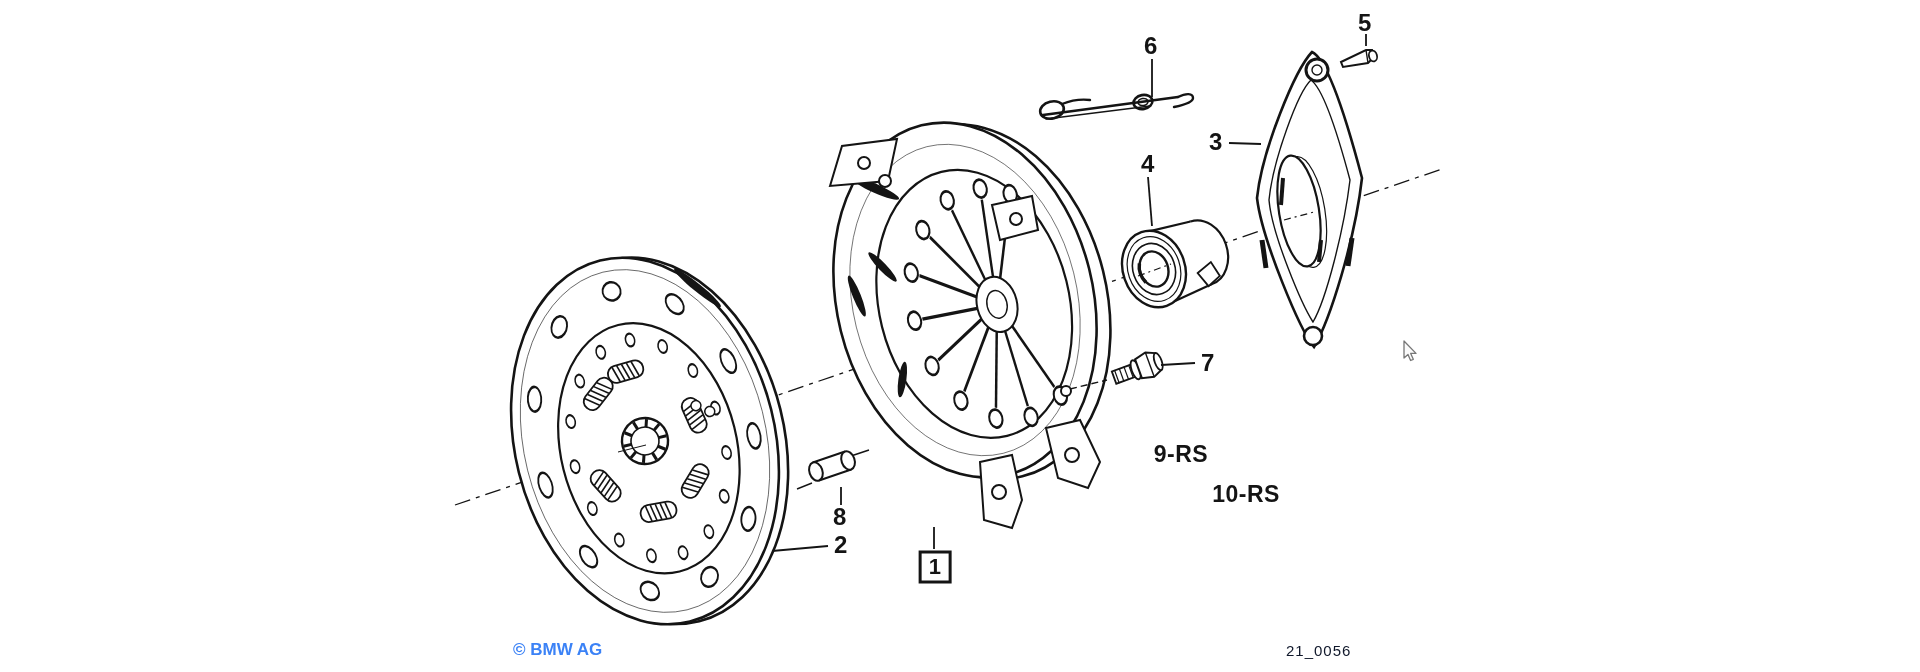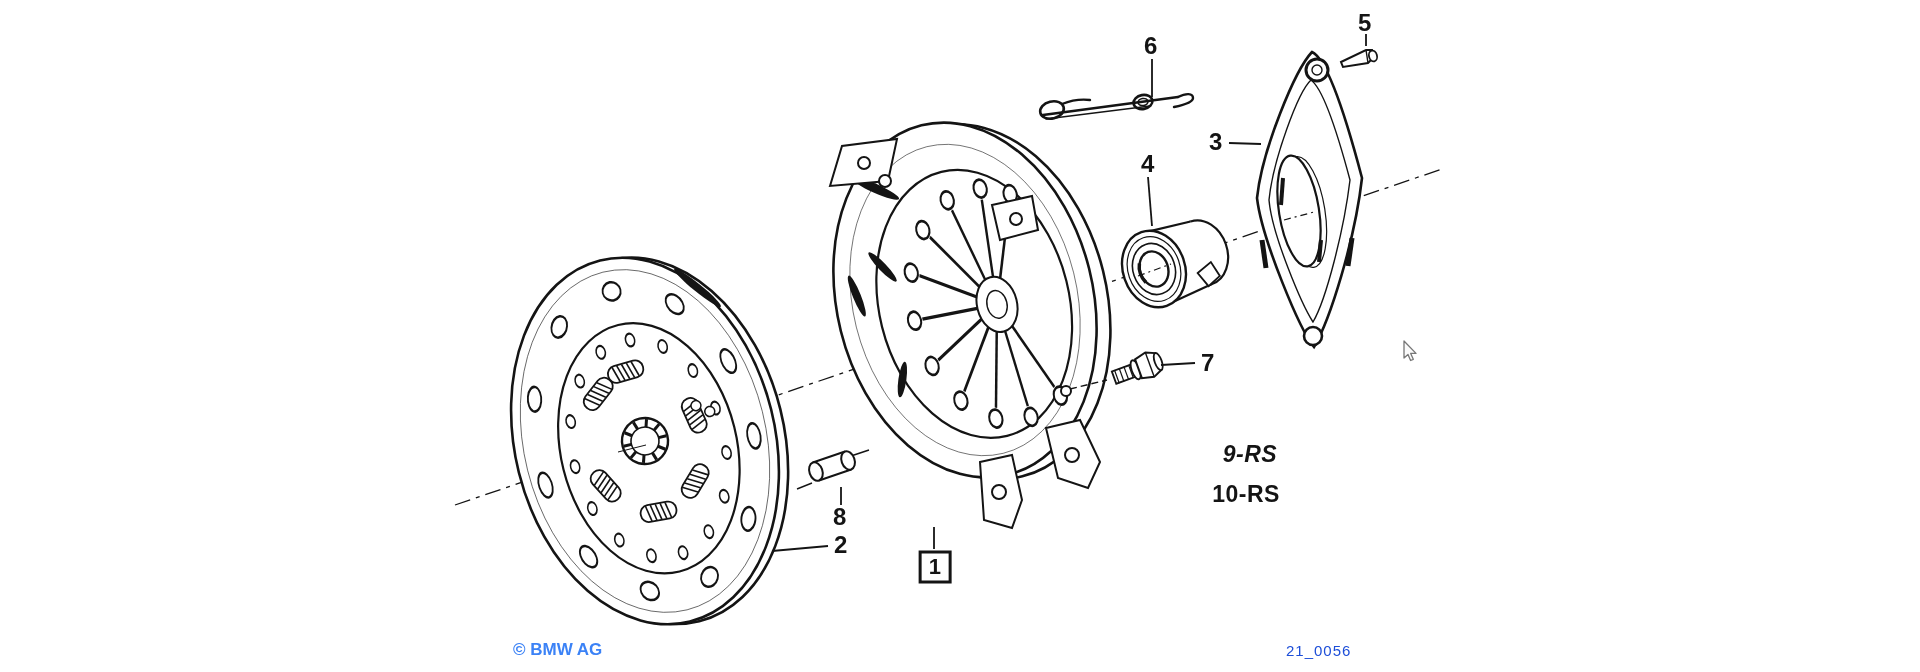--- a/index.html
+++ b/index.html
@@ -4,21 +4,21 @@
 <style>
   html,body{margin:0;padding:0;background:#fff;}
   #stage{position:relative;width:1920px;height:672px;background:#ffffff;overflow:hidden;
          font-family:"Liberation Sans", sans-serif;}
   #art{position:absolute;left:0;top:0;}
   .callout{position:absolute;transform:translate(-50%,-50%);font:bold 24px "Liberation Sans",sans-serif;
            color:#141414;letter-spacing:.5px;white-space:nowrap;}
   .callout.rs{font-size:23px;}
   .callout.boxed{border:3px solid #141414;background:#fff;padding:0 7px 1px 7px;font-size:22px;line-height:26px;}
   .caption{position:absolute;font:bold 17px "Liberation Sans",sans-serif;color:#3b82f6;white-space:nowrap;}
-  .drawno{position:absolute;font:15px "Liberation Sans",sans-serif;color:#1d4ed8;letter-spacing:1px;white-space:nowrap;}
+  .drawno{position:absolute;font:15px "Liberation Sans",sans-serif;color:#0f172a;letter-spacing:1px;white-space:nowrap;}
 </style>
 </head>
 <body>
 
 <div id="stage">
 
 <svg id="art" width="1920" height="672" viewBox="0 0 1920 672">
   <defs>
     <g id="spring">
       <rect x="-18" y="-8.5" width="36" height="17" rx="8" fill="#fff" stroke="#141414" stroke-width="1.8"></rect>
@@ -236,18 +236,18 @@
 </svg>
 
   <div class="callout boxed" style="left:935px;top:567px;">1</div>
   <div class="callout" style="left:841px;top:545px;">2</div>
   <div class="callout" style="left:1216px;top:142px;">3</div>
   <div class="callout" style="left:1148px;top:164px;">4</div>
   <div class="callout" style="left:1365px;top:23px;">5</div>
   <div class="callout" style="left:1151px;top:46px;">6</div>
   <div class="callout" style="left:1208px;top:363px;">7</div>
   <div class="callout" style="left:840px;top:517px;">8</div>
-  <div class="callout rs" style="left:1250px;top:454px;font-style:italic;">9-RS</div>
+  <div class="callout rs" style="left:1181px;top:454px;">9-RS</div>
   <div class="callout rs" style="left:1246px;top:494px;text-align:right;">10-RS</div>
 
   <div class="caption" style="left:513px;top:640px;">© BMW AG</div>
   <div class="drawno" style="left:1286px;top:642px;">21_0056</div>
 </div>
 
 </body></html>

